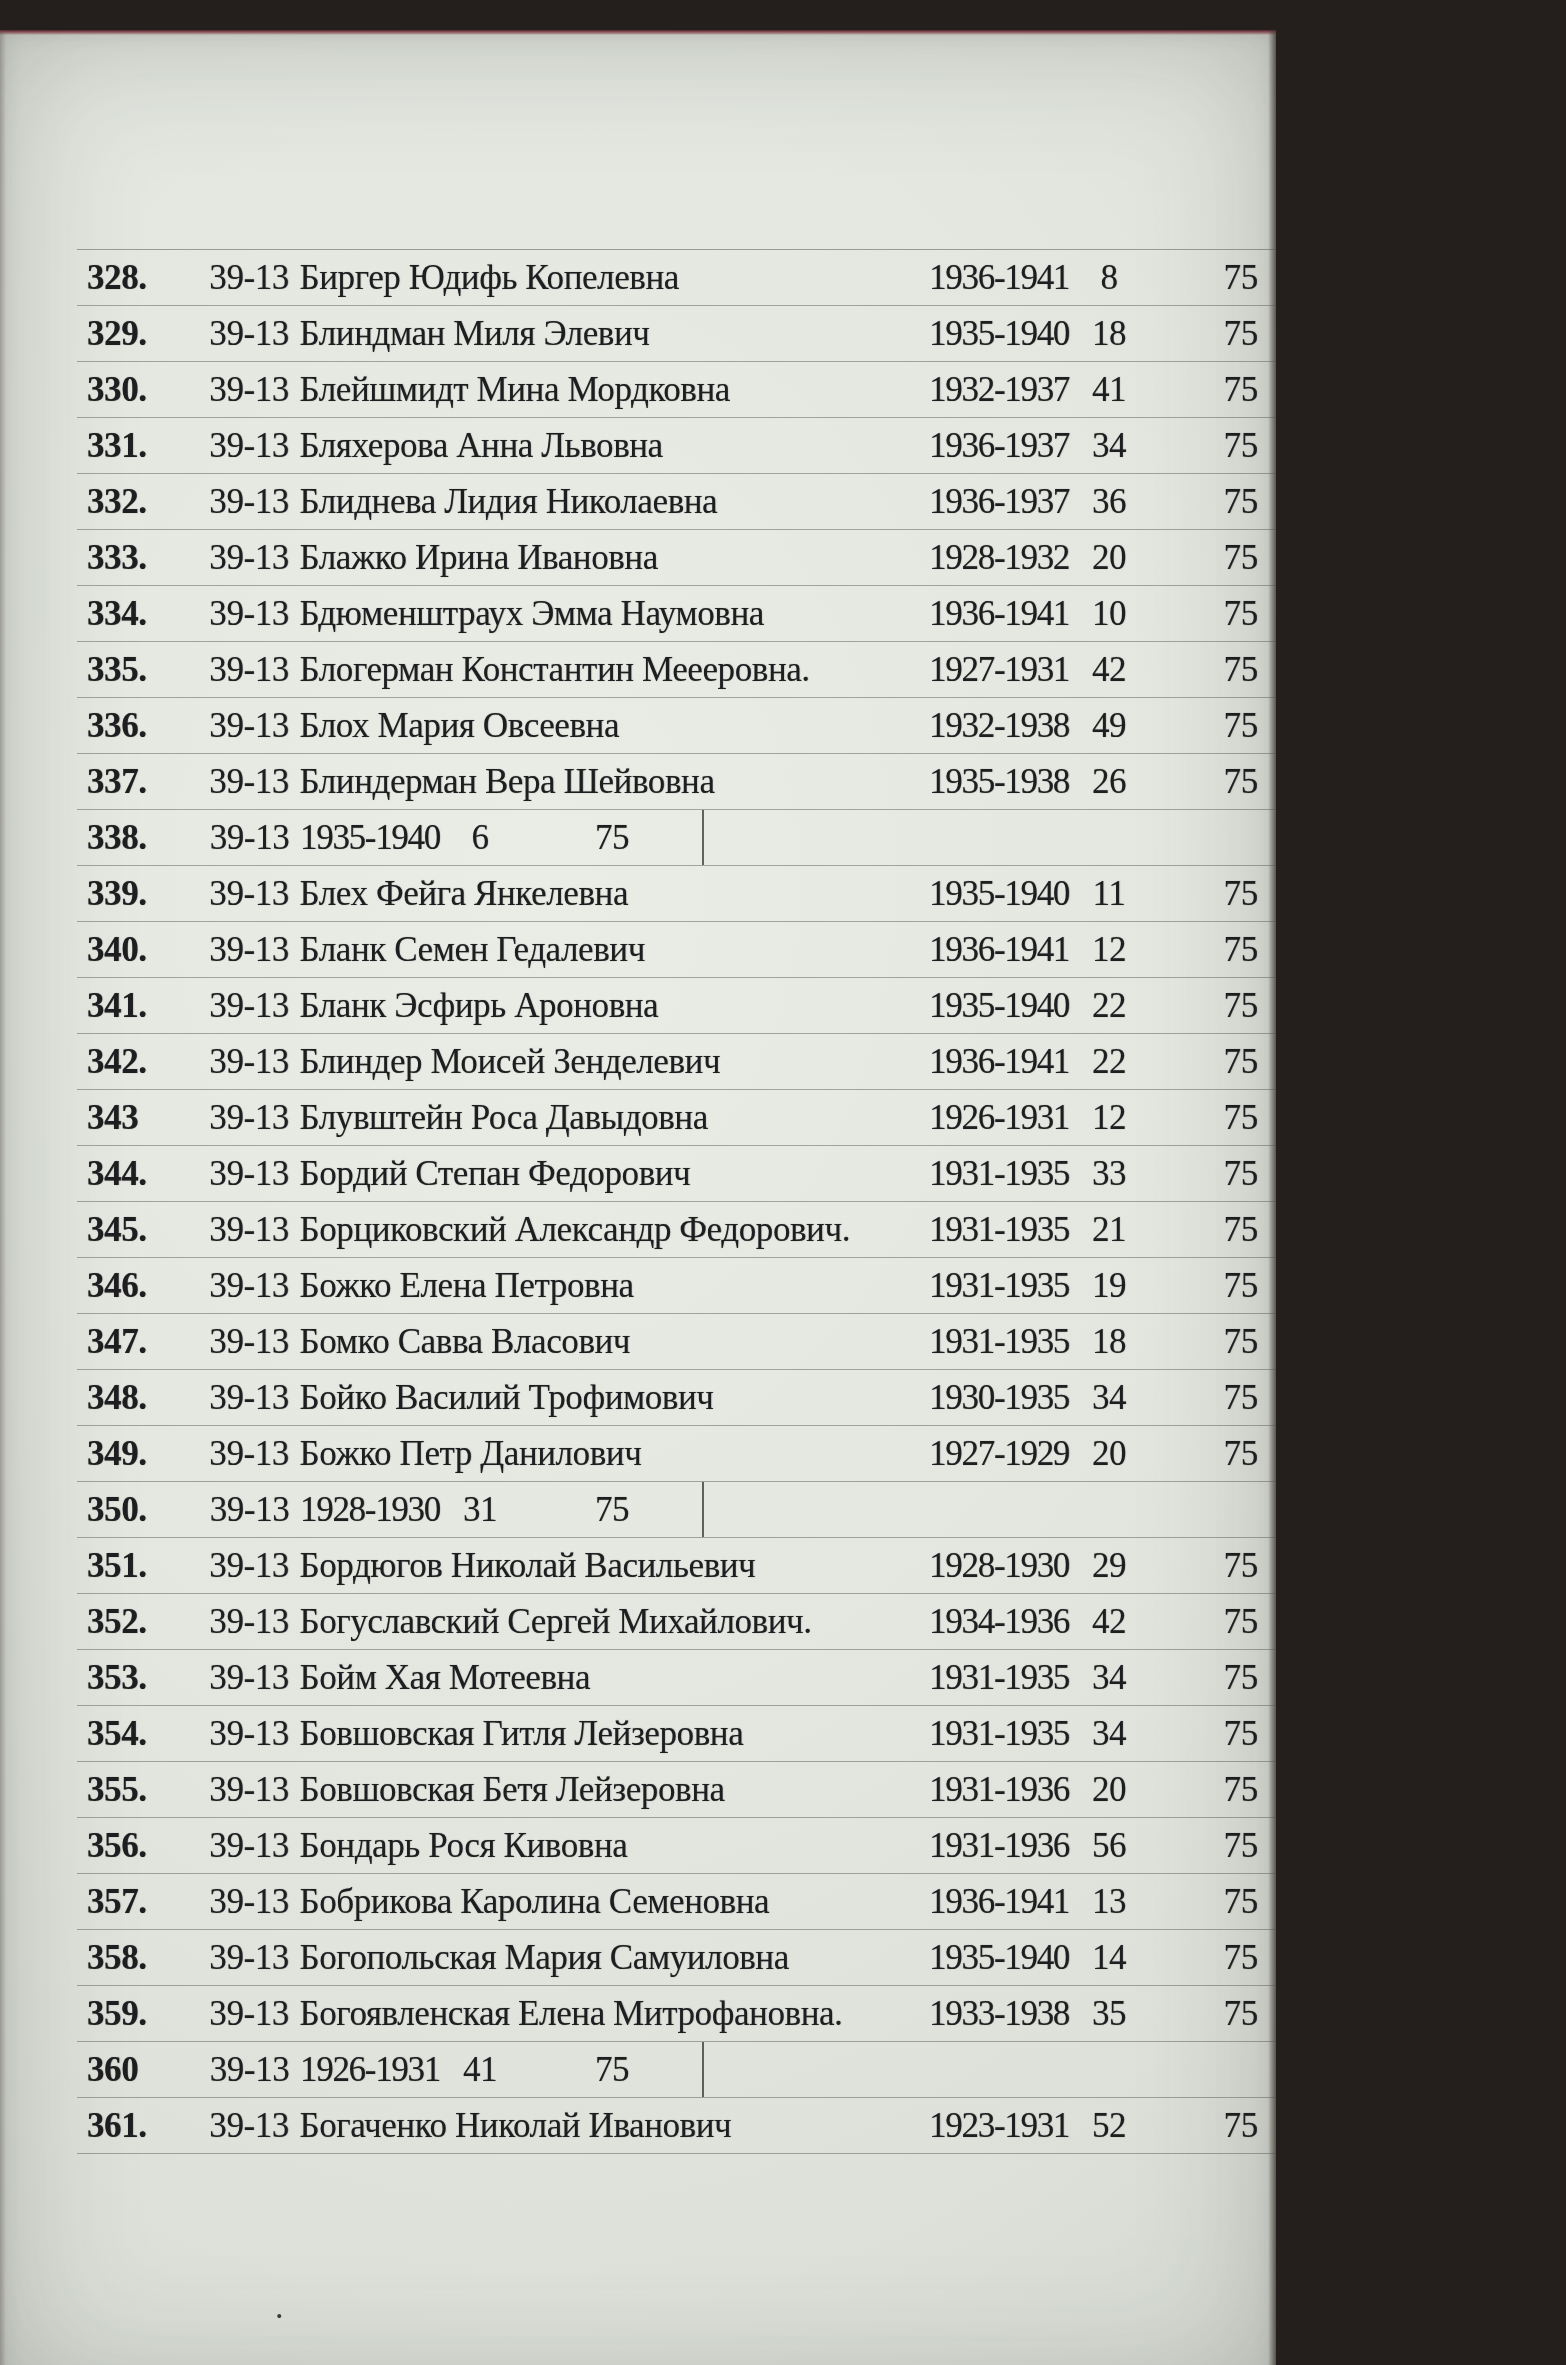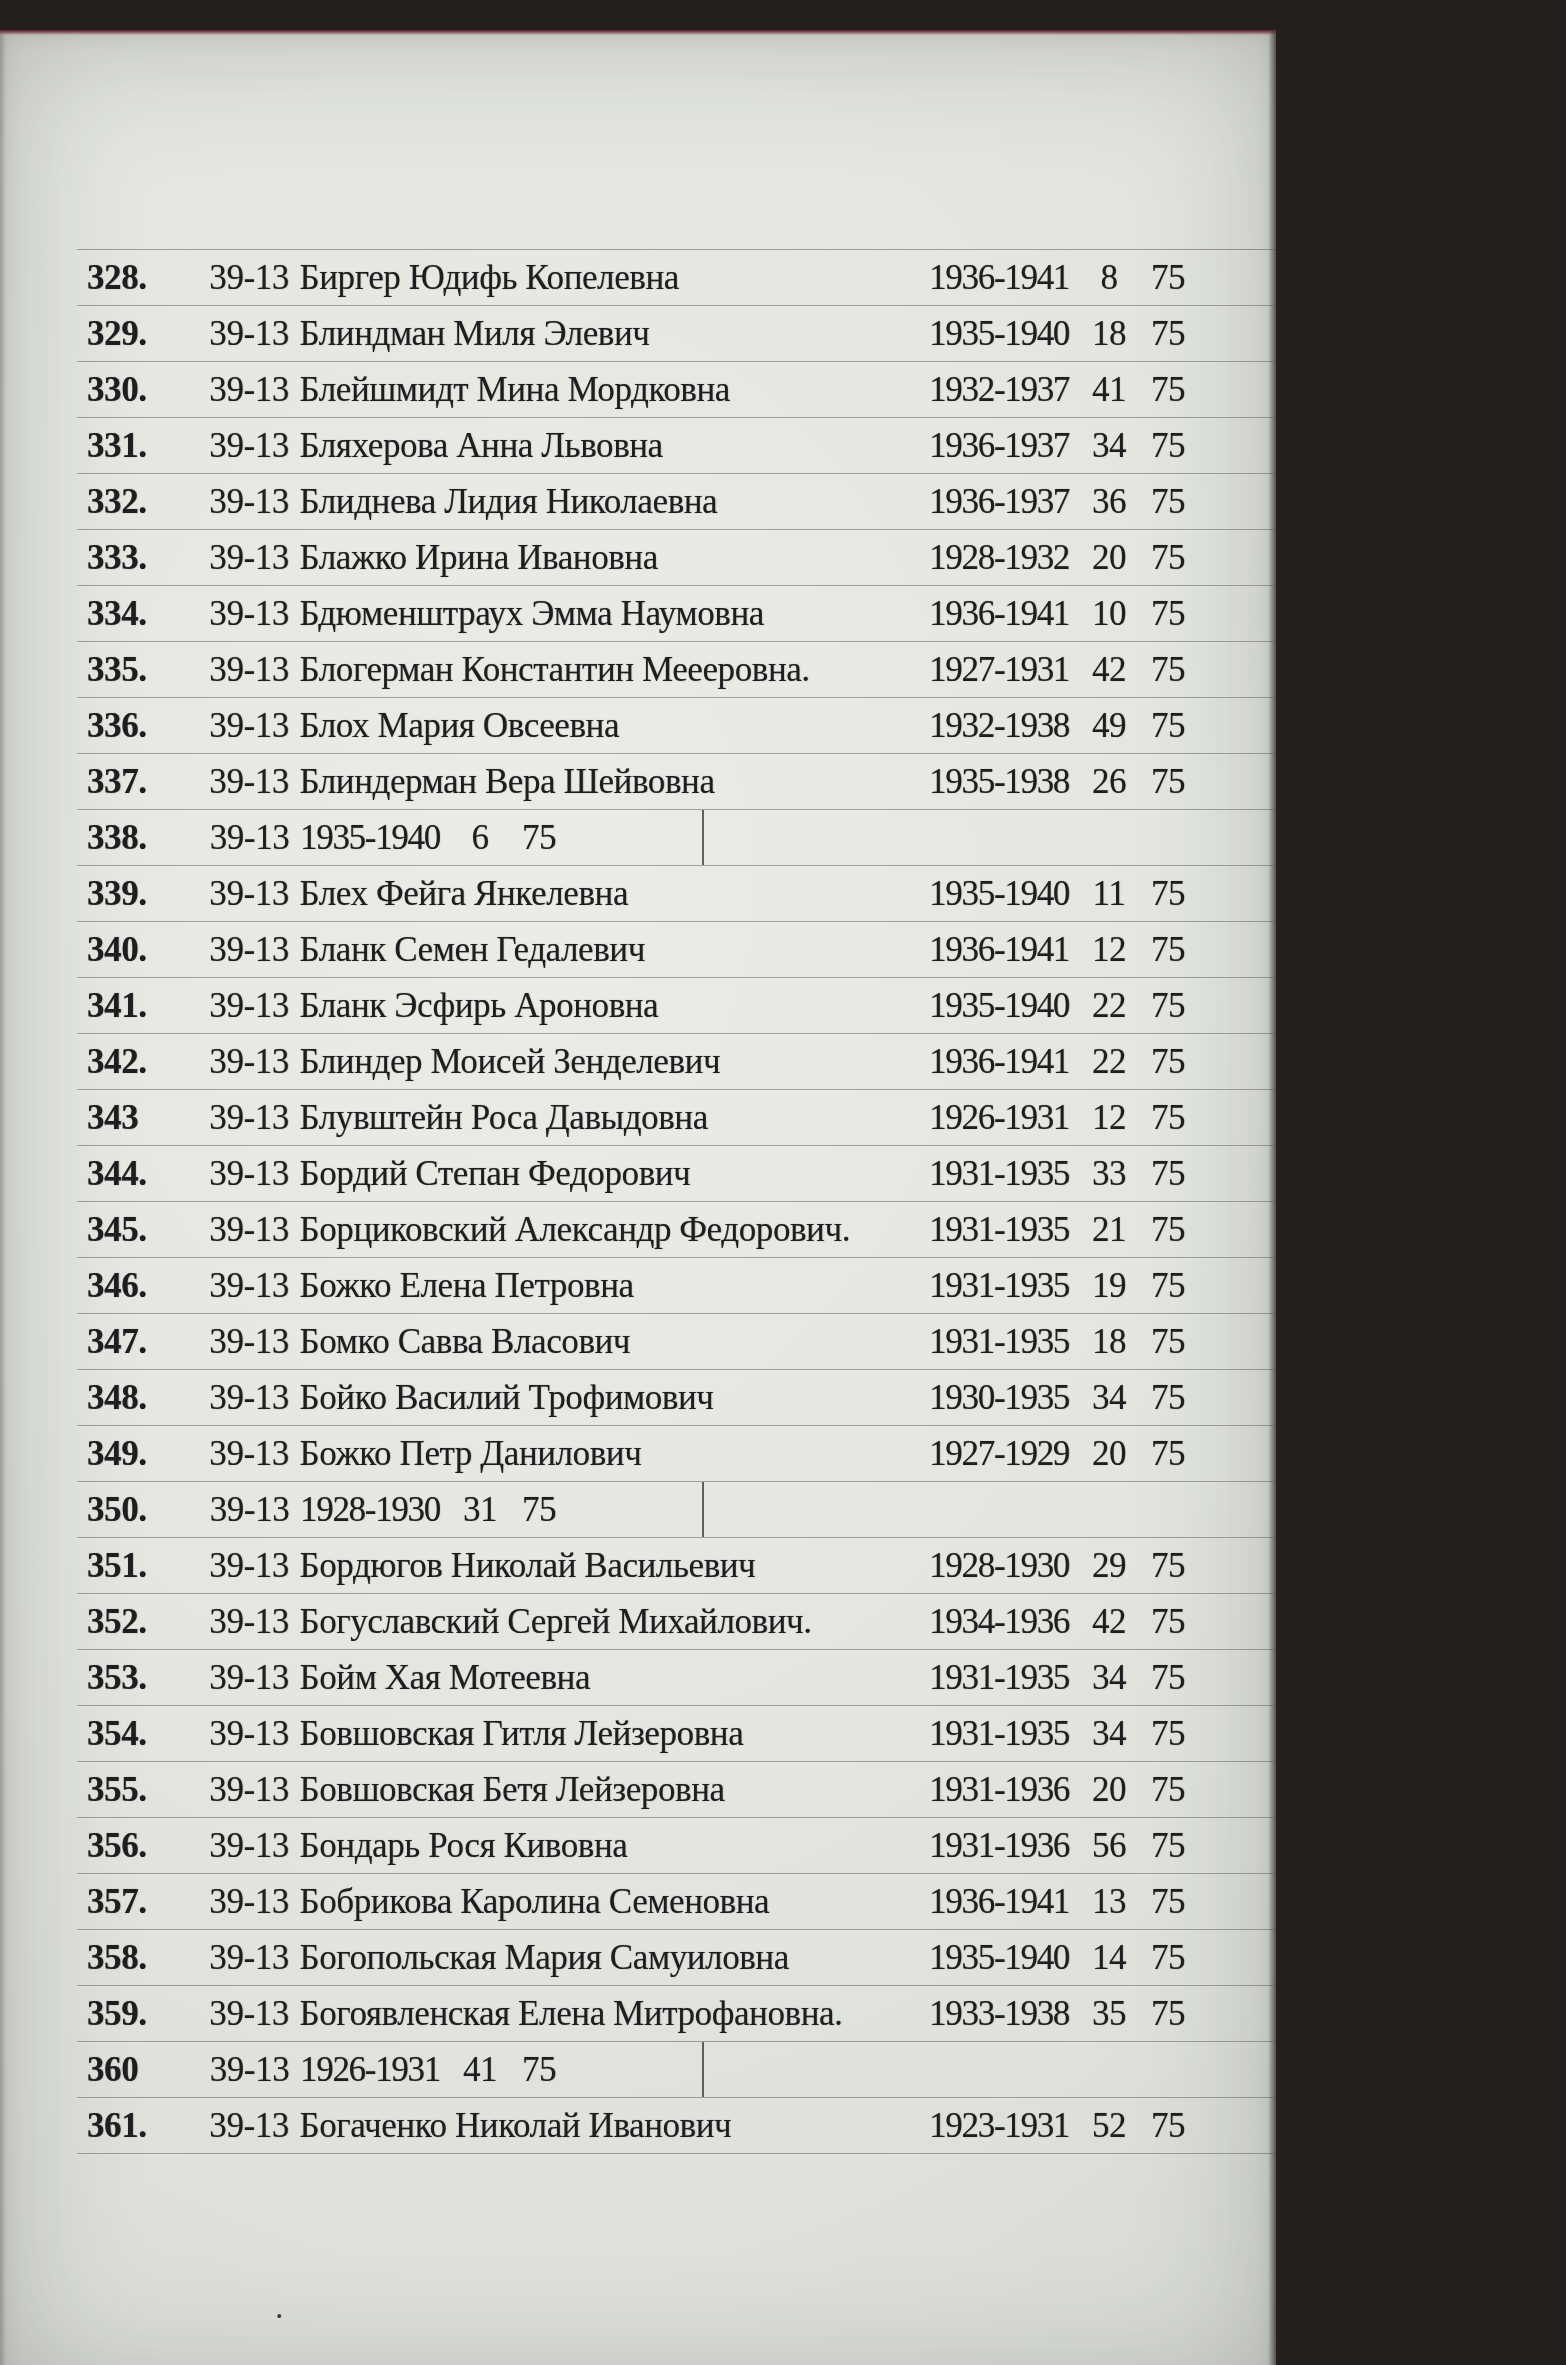--- a/index.html
+++ b/index.html
@@ -35,21 +35,21 @@
   }
   .c{
     display:block;white-space:nowrap;font-size:35px;letter-spacing:-0.4px;
     text-shadow:0.3px 0.3px 1px rgba(25,25,28,.5);
   }
   .c.no{width:122px;padding-left:10px;box-sizing:border-box;font-weight:bold;}
   .c.code{width:101px;text-align:center;}
   .c.name{width:631px;}
   .c.years{width:138px;letter-spacing:-1.3px;}
   .c.count{width:84px;text-align:center;}
-  .c.fond{width:180px;text-align:left;}
+  .c.fond{width:180px;text-align:center;}
   .c.tail{width:225px;align-self:stretch;border-left:2.5px solid rgba(44,44,41,.72);}
   .stray-mark{position:absolute;left:275px;top:2258px;font-size:34px;color:#3a3a3c;}
 </style>
 </head>
 <body>
 
 <div class="photo">
   <div class="paper"></div>
   <div class="edge-top"></div>
   <div class="edge-bottom"></div>

